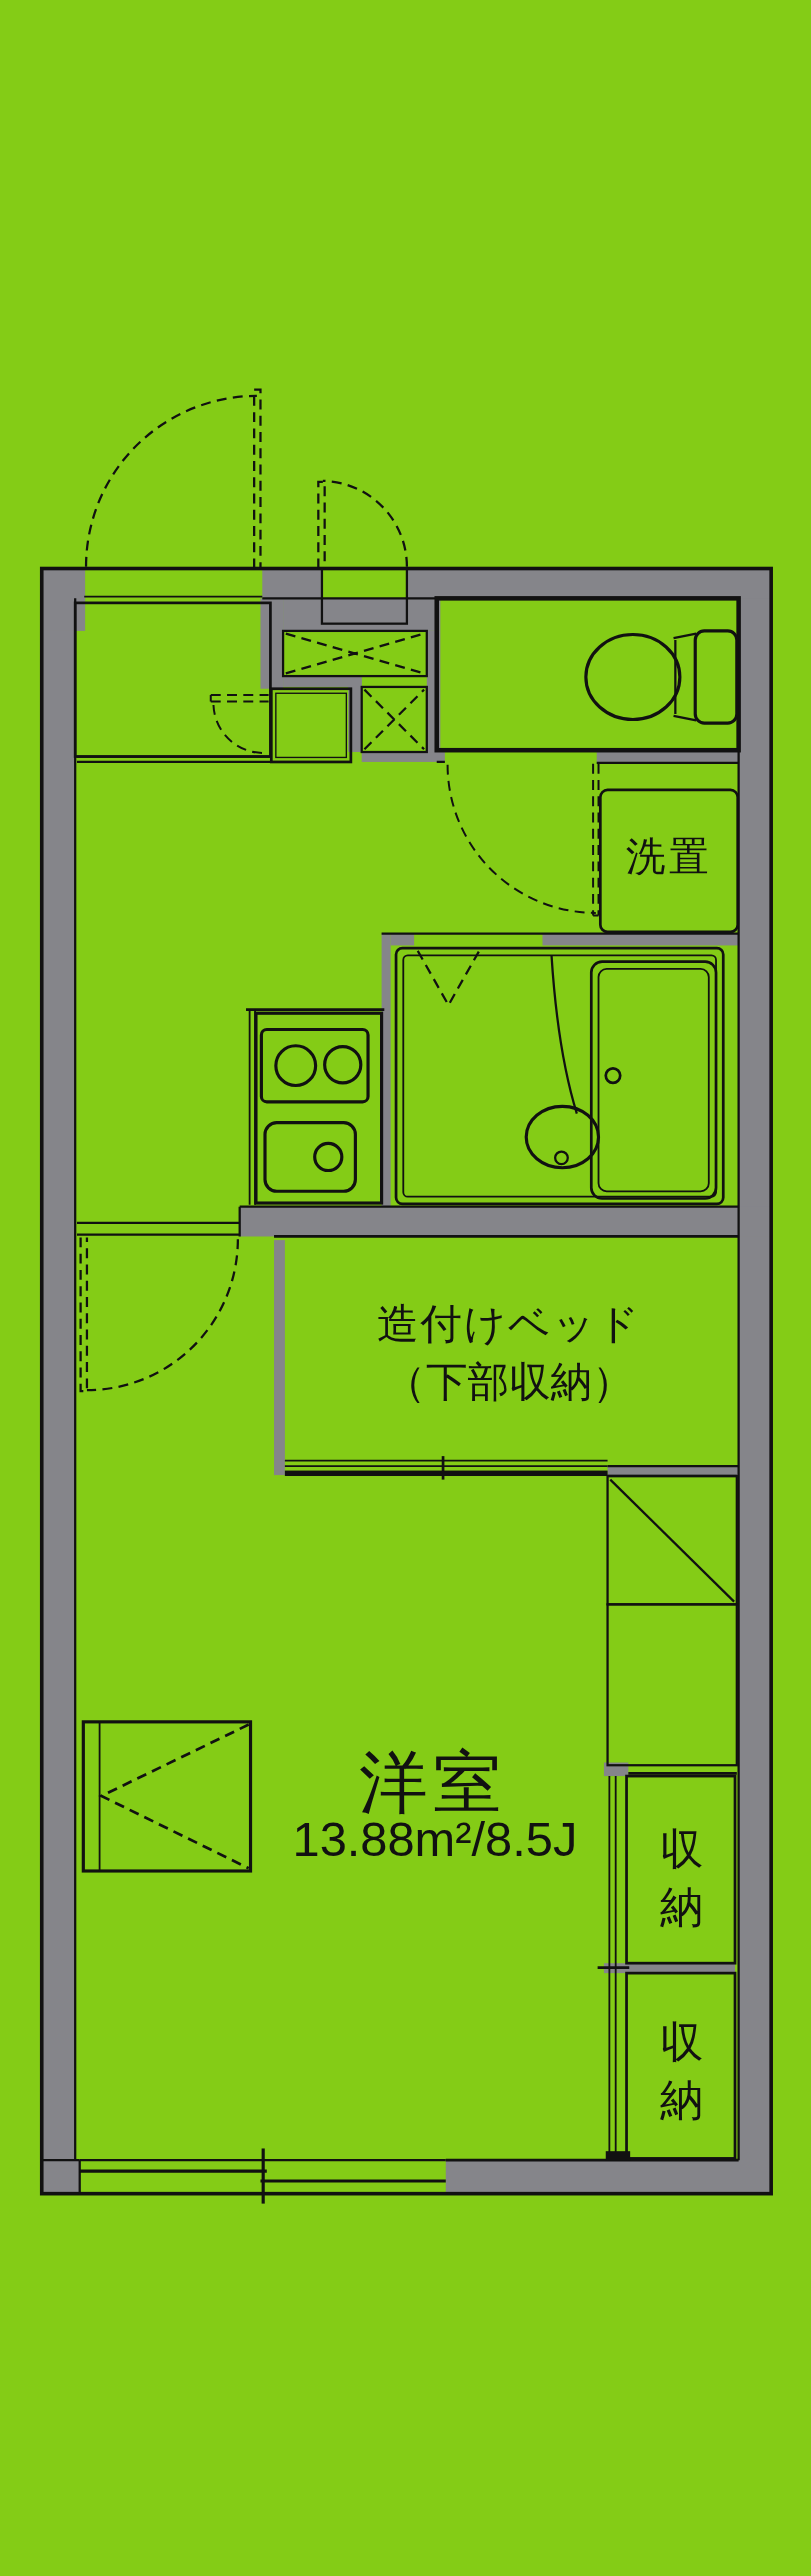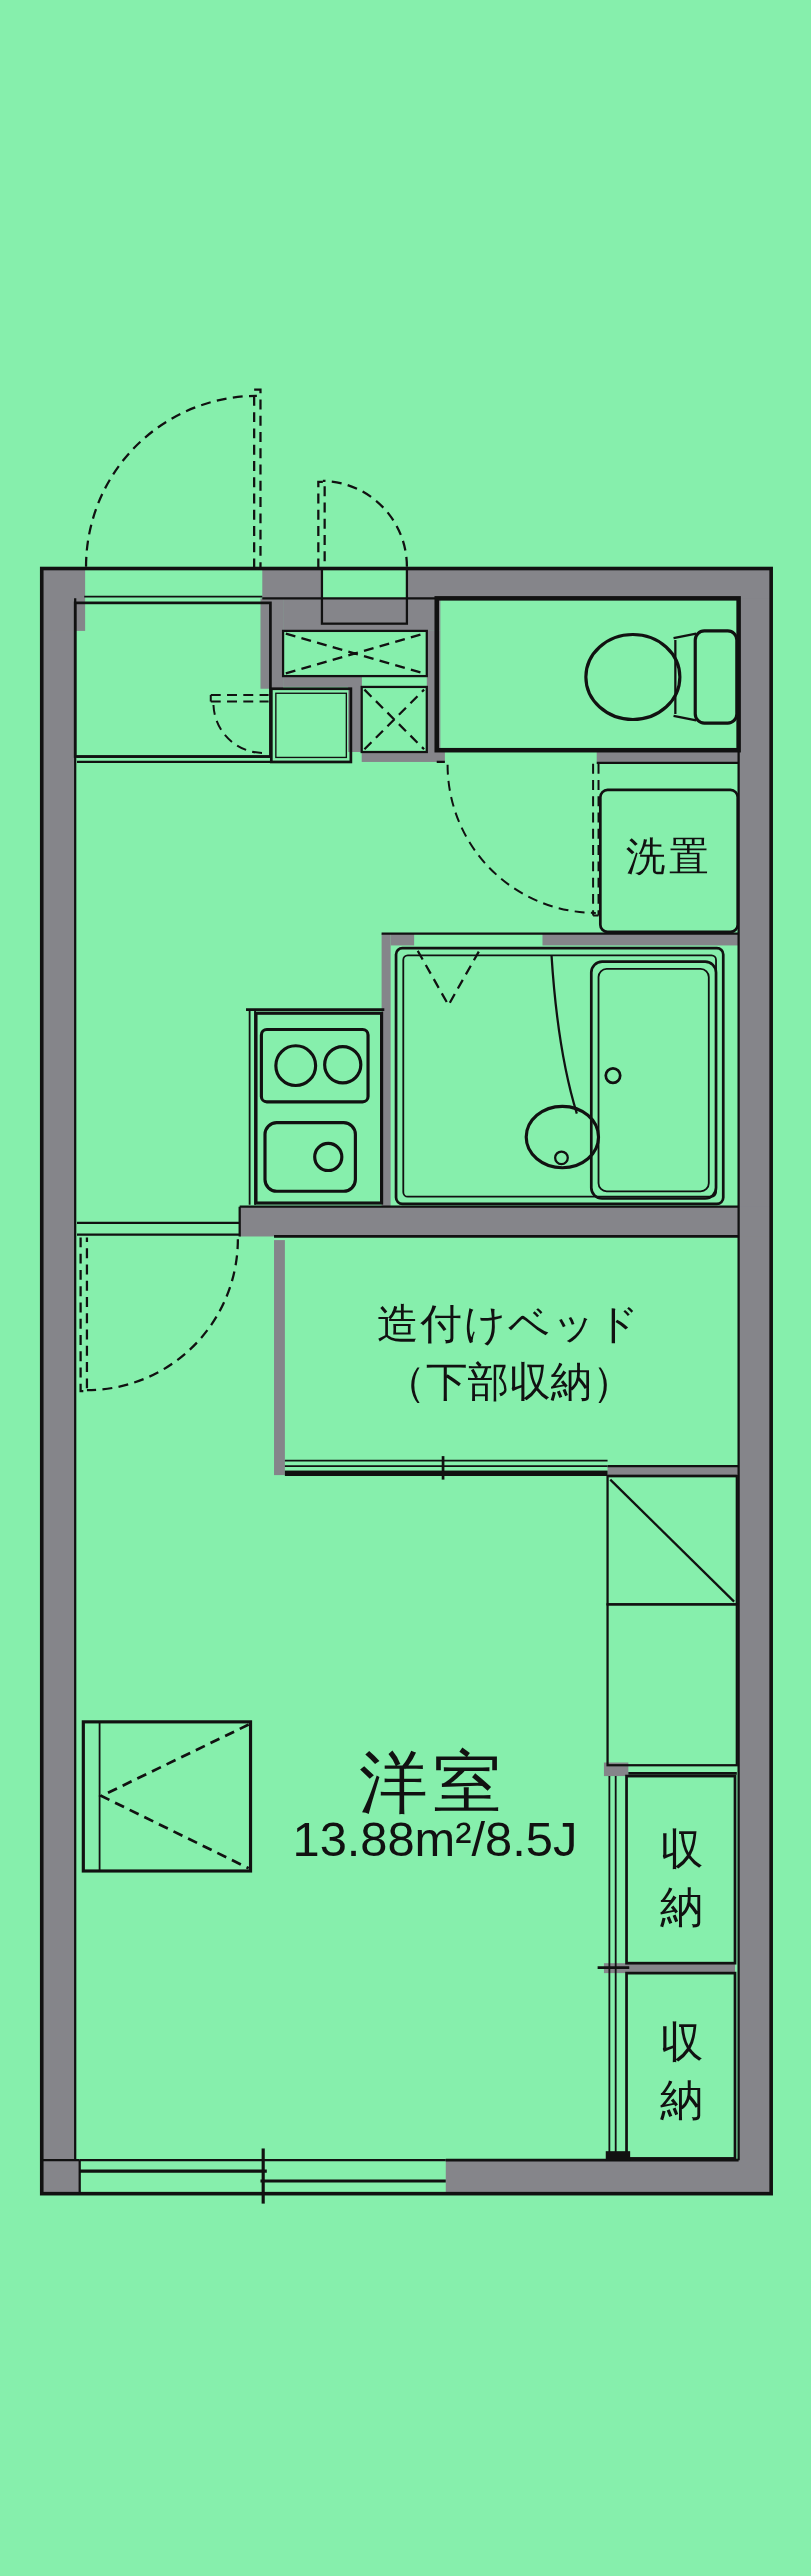--- a/index.html
+++ b/index.html
@@ -1,16 +1,16 @@
 <!DOCTYPE html>
 <html style="font-size:14.5px"><head>
 <meta charset="utf-8">
 <style>
   html,body{margin:0;padding:0;background:#ffffff;}
-  .page{position:relative;width:812px;height:2576px;background:#86efac;overflow:hidden;
+  .page{position:relative;width:812px;height:2576px;background:#84cc16;overflow:hidden;
         font-family:"Liberation Sans","DejaVu Sans",sans-serif;}
   svg{position:absolute;left:0;top:0;}
   .wall{fill:#85858a;}
   .blue{fill:#dce8f8;}
   .cream{fill:#fdf3e1;}
   .white{fill:#ffffff;}
   .ln{stroke:#111111;fill:none;}
   text{fill:#111111;text-anchor:middle;font-family:"Liberation Sans","DejaVu Sans",sans-serif;}
   .dash{stroke:#111111;fill:none;stroke-dasharray:11 7;}
 </style>

